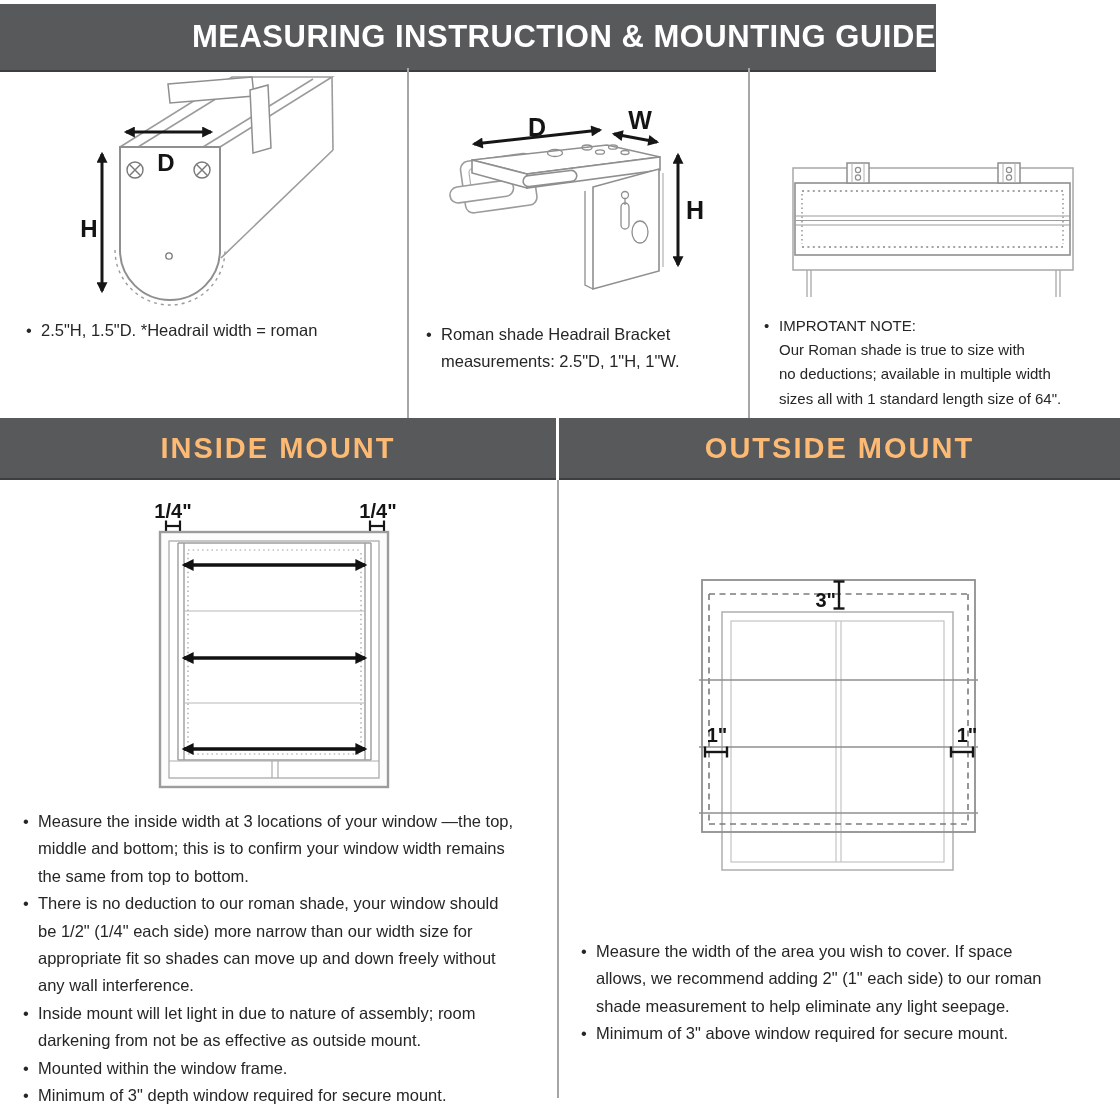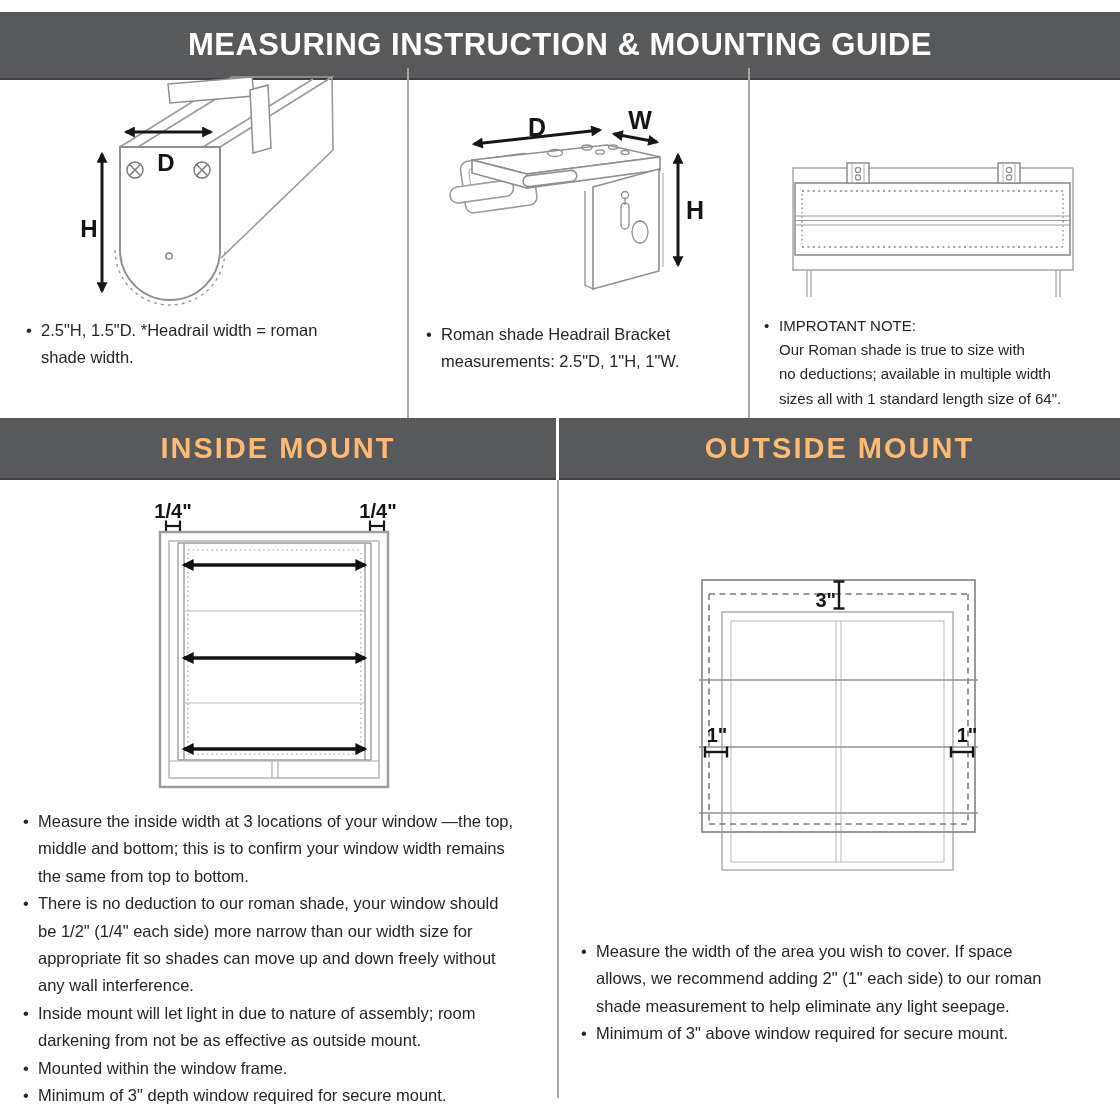--- a/index.html
+++ b/index.html
@@ -1,19 +1,19 @@
 <!DOCTYPE html>
 <html><head>
 <meta charset="utf-8">
 <style>
   html,body{margin:0;padding:0;background:#fff;}
   #page{position:relative;width:1120px;height:1120px;background:#ffffff;overflow:hidden;
         font-family:"Liberation Sans",sans-serif;color:#232323;}
-  .banner{position:absolute;left:0;top:12px;width:1120px;height:66px;background:#58595b;
-          border-bottom:2px solid #3e3e40;display:flex;align-items:center;justify-content:center;}
+  .banner{position:absolute;left:0;top:4px;width:936px;height:66px;background:#58595b;
+          border-bottom:2px solid #3e3e40;display:flex;align-items:center;justify-content:flex-end;}
   .banner span{color:#fff;font-weight:bold;font-size:31px;letter-spacing:.5px;white-space:nowrap;}
   .vline{position:absolute;width:2px;background:#a6a6a6;}
   #div-top-1{left:407px;top:68px;height:350px;}
   #div-top-2{left:748px;top:68px;height:350px;}
   #div-mid{left:557px;top:480px;height:618px;}
   .bar{position:absolute;top:418px;height:60px;background:#58595b;border-bottom:2px solid #3e3e40;
        display:flex;align-items:center;justify-content:center;}
   .bar span{color:#fdba74;font-weight:bold;font-size:29px;letter-spacing:2px;white-space:nowrap;}
   #bar-inside{left:0;width:556px;}
   #bar-outside{left:559px;width:561px;text-align:center;}
@@ -152,21 +152,20 @@
       <circle cx="229" cy="20" r="2.6" fill="#ffffff" stroke="#8f8f8f" stroke-width="1.2"></circle>
       <circle cx="229" cy="27.5" r="2.6" fill="#ffffff" stroke="#8f8f8f" stroke-width="1.2"></circle>
     </g>
   </svg>
 
   <div class="bullets" id="b-headrail">
       <div class="b-item">
         <span class="dot">•</span>
         <div class="b-lines">
           <div class="b-line">2.5"H, 1.5"D. *Headrail width = roman</div>
-          <div class="b-line">shade width.</div>
         </div>
       </div>
     </div>
   <div class="bullets" id="b-bracket">
       <div class="b-item">
         <span class="dot">•</span>
         <div class="b-lines">
           <div class="b-line">Roman shade Headrail Bracket</div>
           <div class="b-line">measurements: 2.5"D, 1"H, 1"W.</div>
         </div>

